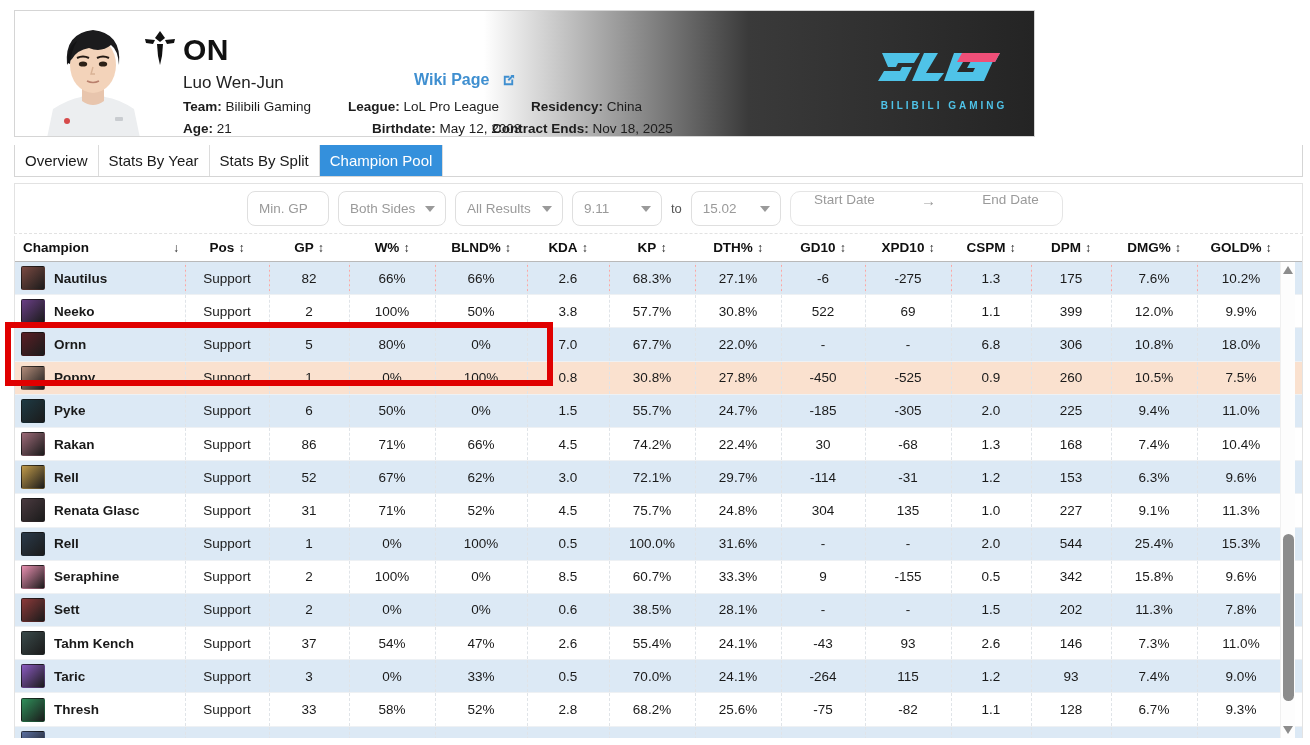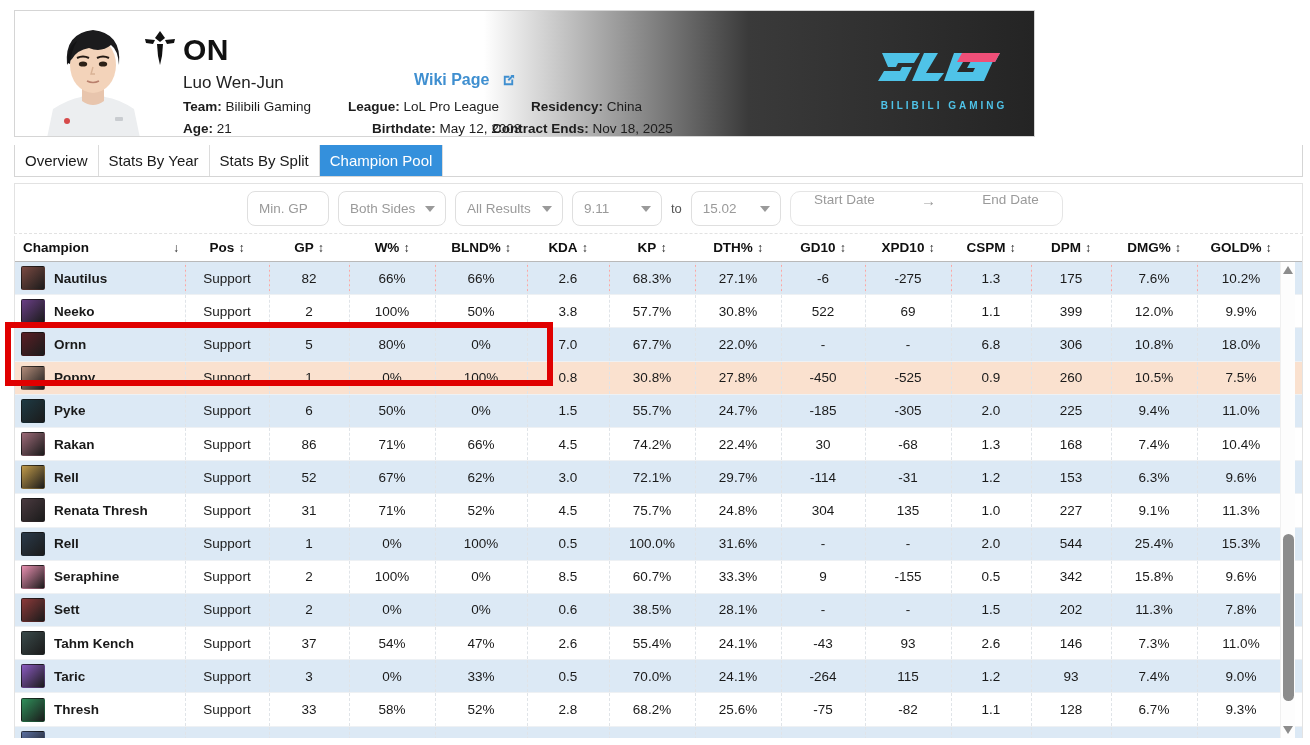--- a/index.html
+++ b/index.html
@@ -583,21 +583,21 @@
             <td>1.2</td>
             <td>153</td>
             <td>6.3%</td>
             <td>9.6%</td>
             <td>1.76</td>
           </tr>
           <tr class="odd">
             <td class="champ">
               <div class="champ-cell">
                 <span class="champ-ico" style="background: linear-gradient(135deg, rgb(74, 58, 63) 0%, rgb(27, 27, 27) 100%);"></span>
-                <span>Renata Thresh</span>
+                <span>Renata Glasc</span>
               </div>
             </td>
             <td>Support</td>
             <td>31</td>
             <td>71%</td>
             <td>52%</td>
             <td>4.5</td>
             <td>75.7%</td>
             <td>24.8%</td>
             <td>304</td>

